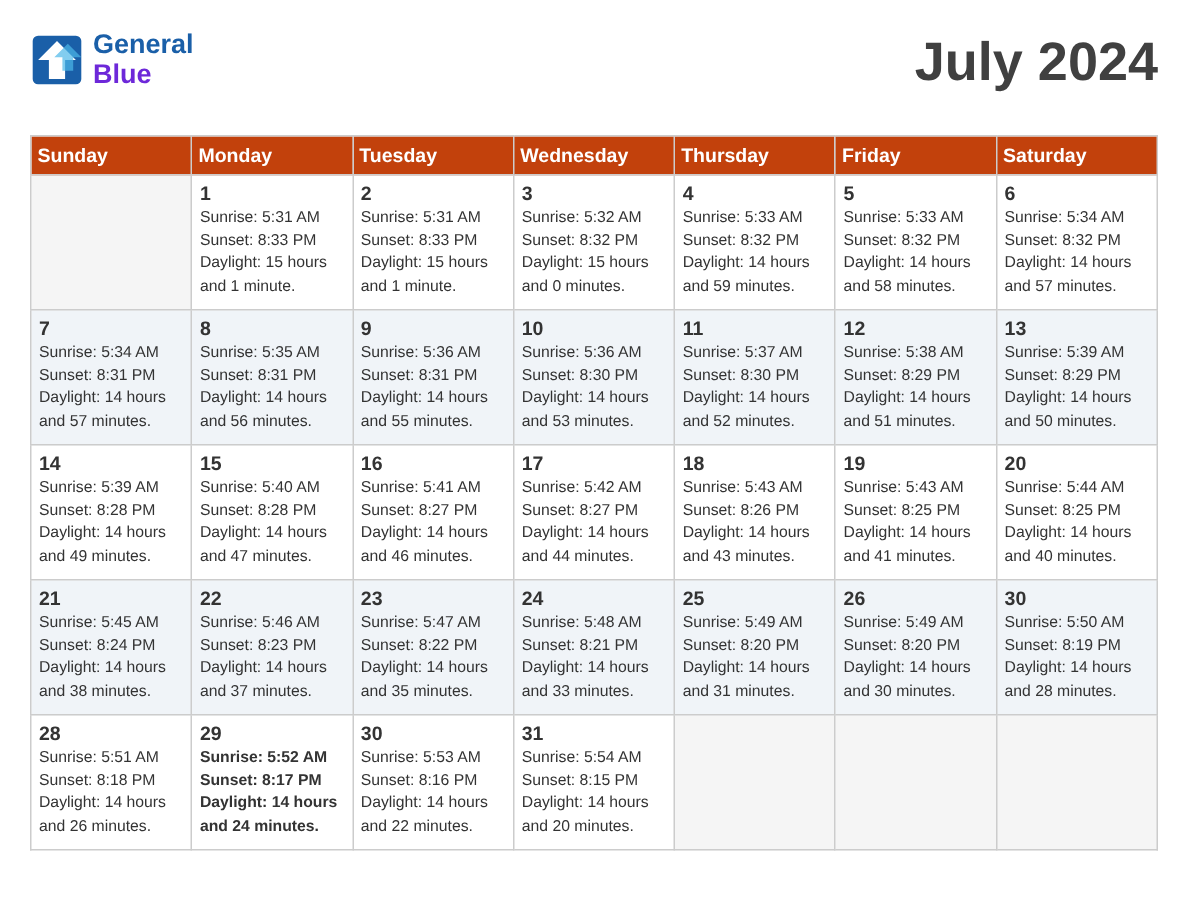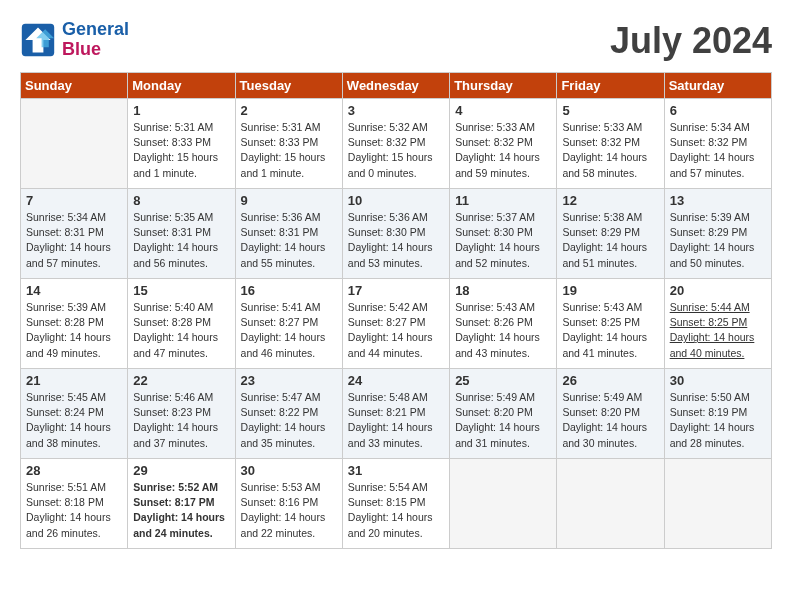--- a/index.html
+++ b/index.html
@@ -7,21 +7,21 @@
       font-family: Arial, sans-serif;
       background: #fff;
       width: 792px;
       min-height: 612px;
       padding: 20px;
     }
     .header-area {
       display: flex;
       justify-content: space-between;
       align-items: flex-start;
-      margin-bottom: 10px;
+      margin-bottom: 28px;
     }
     .logo {
       display: flex;
       align-items: center;
       gap: 6px;
     }
     .logo-text {
       font-size: 18px;
       font-weight: bold;
       color: #333;
@@ -92,21 +92,21 @@
 
 <div class="header-area">
   <div class="logo">
     <svg class="logo-icon" viewBox="0 0 40 40">
       <rect x="2" y="2" width="36" height="36" rx="4" fill="#1a5fa8"></rect>
       <polygon points="20,6 34,20 26,20 26,34 14,34 14,20 6,20" fill="white"></polygon>
       <polygon points="28,8 38,18 32,18 32,28 24,28 24,18 18,18" fill="#4db8e8" opacity="0.7"></polygon>
     </svg>
     <div class="logo-text">
       <div><span>General</span></div>
-      <div style="color:#be185d;">Blue</div>
+      <div style="color:#6d28d9;">Blue</div>
     </div>
   </div>
   <div class="title-area">
     <div class="cal-title">July 2024</div>
   </div>
 </div>
 
 <table class="calendar">
   <thead>
     <tr>
@@ -254,21 +254,21 @@
         </td>
         <td>
           <span class="day-num">19</span>
           <div class="day-detail" style="white-space: pre-line;">Sunrise: 5:43 AM
 Sunset: 8:25 PM
 Daylight: 14 hours
 and 41 minutes.</div>
         </td>
         <td>
           <span class="day-num">20</span>
-          <div class="day-detail" style="white-space: pre-line; text-decoration: underline;">Sunrise: 5:44 AM
+          <div class="day-detail" style="white-space: pre-line;">Sunrise: 5:44 AM
 Sunset: 8:25 PM
 Daylight: 14 hours
 and 40 minutes.</div>
         </td>
       </tr>
       <tr class="row-alt">
         <td>
           <span class="day-num">21</span>
           <div class="day-detail" style="white-space: pre-line;">Sunrise: 5:45 AM
 Sunset: 8:24 PM

